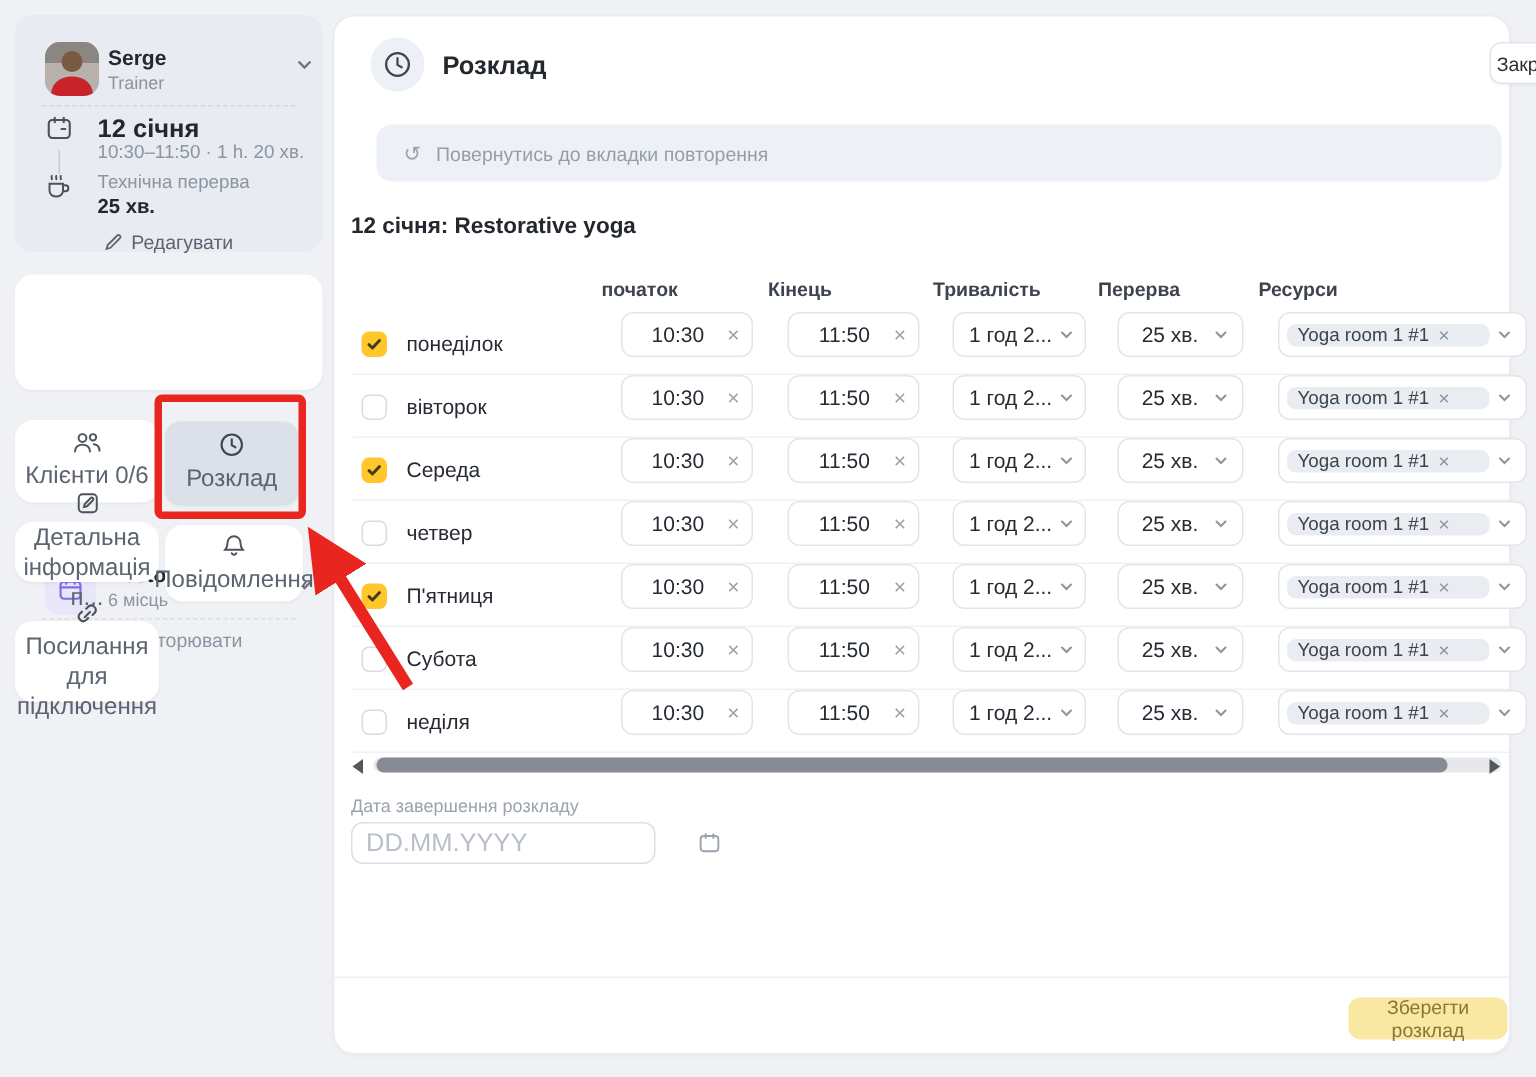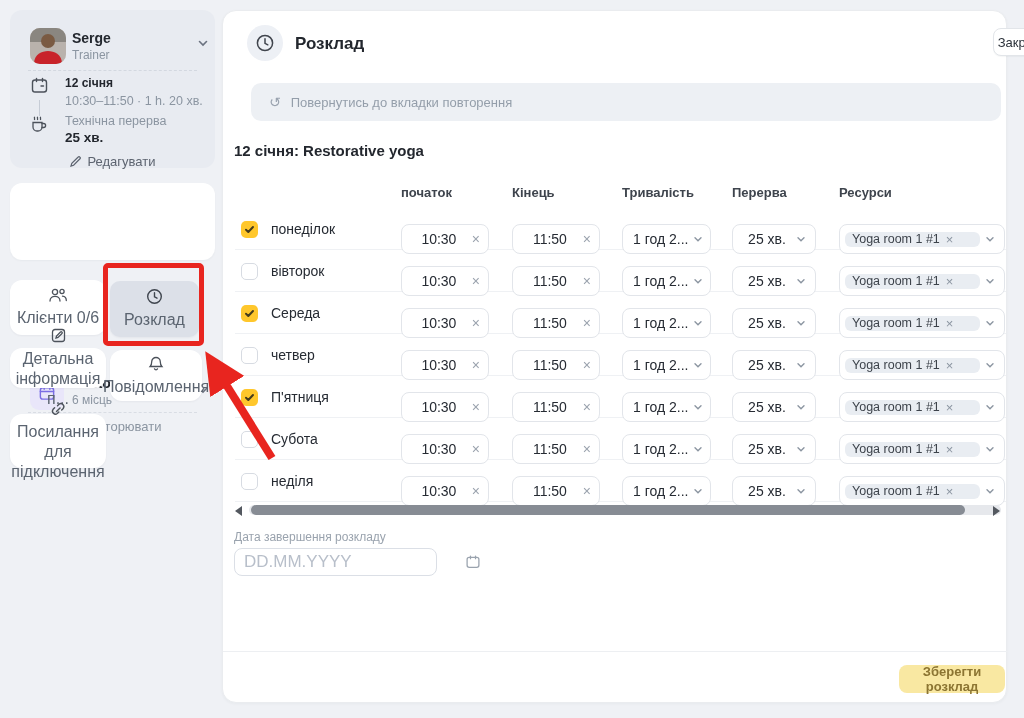--- a/index.html
+++ b/index.html
@@ -13,21 +13,21 @@
   .abs { position:absolute; }
 
   
   .card1 { left:10px; top:10px; width:205px; height:158px; background:#e8ebf1; border-radius:12px; }
   .avatar { left:20px; top:18px; width:36px; height:36px; border-radius:10px; overflow:hidden; background:#cfc9c4; }
   .trainer-name { left:62px; top:20px; font-size:14px; font-weight:700; color:#23272e; }
   .trainer-role { left:62px; top:38px; font-size:12px; color:#8b95a1; }
   .chev-top { left:186px; top:26px; }
   .dash-div1 { left:18px; top:60px; width:169px; border-top:1px dashed #d3d8e0; }
   .cal-ico { left:20px; top:66px; }
-  .sess-date { left:55px; top:66px; font-size:12px; font-weight:700; }
+  .sess-date { left:55px; top:66px; font-size:17px; font-weight:700; }
   .sess-time { left:55px; top:84px; font-size:12.5px; color:#8b95a1; }
   .conn-line { left:29px; top:90px; width:1px; height:16px; background:#c6ccd6; }
   .cup-ico { left:19px; top:103px; }
   .break-lbl { left:55px; top:104px; font-size:12.5px; color:#8b95a1; }
   .break-val { left:55px; top:120px; font-size:13.5px; font-weight:700; }
   .edit-row { left:0; top:144px; width:205px; text-align:center; font-size:13px; color:#5d6470; }
   .edit-row svg { vertical-align:-2px; margin-right:5px; }
 
   .card2 { left:10px; top:183px; width:205px; height:77px; background:#fff; border-radius:12px; box-shadow:0 1px 2px rgba(30,40,60,.04); }
   .svc-icobox { left:20px; top:193px; width:34px; height:34px; background:#e9e6fa; border-radius:9px; display:flex; align-items:center; justify-content:center; }
@@ -57,21 +57,21 @@
 
   .th { position:absolute; top:174px; font-size:13px; font-weight:600; color:#3e444d; }
   .th-start { left:178px; } .th-end { left:289px; } .th-dur { left:399px; } .th-brk { left:509px; } .th-res { left:616px; }
 
   .rows { left:12px; top:197px; width:771px; }
   .t-row { position:relative; height:42px; border-bottom:1px solid #eff1f4; }
   .t-row > * { position:absolute;text-align:center; }
   .cb { left:6px; top:13px; width:17px; height:17px; border-radius:5px; border:1.5px solid #d7dbe2; background:#fff; cursor:pointer; display:flex; align-items:center; justify-content:center; }
   .cb.checked { border:none; background:#ffc72c; }
   .day { left:36px; top:13px; font-size:14px; color:#262b33; }
-  .fld { top:16px; height:30px; background:#fff; border:1px solid #e2e5ea; border-radius:8px; display:flex; align-items:center; padding:0 8px 0 10px; cursor:pointer; }
+  .fld { top:0; height:30px; background:#fff; border:1px solid #e2e5ea; border-radius:8px; display:flex; align-items:center; padding:0 8px 0 10px; cursor:pointer;margin-left:13px; }
   .fld .val { font-size:14px; color:#262b33; flex:1; white-space:nowrap; }
   .fld .x { font-size:14px; color:#9aa2ad; margin-left:6px; cursor:pointer; }
   .f-start { left:166px; width:88px; }
   .f-end { left:277px; width:88px; }
   .f-dur { left:387px; width:89px; }
   .f-brk { left:497px; width:84px; }
   .f-res { left:604px; width:166px; padding:0 8px 0 5px; }
   .chev { display:flex; margin-left:4px; }
   .tag { background:#e9edf2; border-radius:6px; font-size:12.5px; color:#3d434b; padding:0 7px; white-space:nowrap; display:flex; align-items:center; gap:6px; flex:1; }
   .tag .tx { color:#8b95a1; font-size:13px; cursor:pointer; }
@@ -80,21 +80,21 @@
   .hscroll-track { left:26px; top:494px; width:752px; height:10px; background:#e6e8ec; border-radius:5px; cursor:pointer; }
   .hscroll-thumb { position:absolute; left:2px; top:0; width:714px; height:10px; background:#878c94; border-radius:5px; cursor:grab; }
   .hscroll-right { left:770px; top:495px; width:0; height:0; border-top:5px solid transparent; border-bottom:5px solid transparent; border-left:7px solid #53585f; cursor:pointer; }
 
   .enddate-lbl { left:11px; top:519px; font-size:12px; color:#9aa3ae; }
   .enddate-box { left:11px; top:537px; width:203px; height:28px; border:1px solid #dbdfe6; border-radius:8px; background:#fff; display:flex; align-items:center; padding:0 9px; }
   .enddate-box input { border:none; outline:none; flex:1; font-size:17px; color:#7f1d1d; font-family:inherit; background:transparent; }
   .enddate-box input::placeholder { color:#b8bfca; }
 
   .foot-div { left:0; top:640px; width:785px; border-top:1px solid #edeff2; }
-  .save-btn { left:676px; top:654px; width:106px; height:28px; background:#f9e8a2; border:none; border-radius:8px; font-size:13px; color:#8c7532; font-family:inherit; display:flex; align-items:center; justify-content:center; cursor:pointer;font-weight:bold; }
+  .save-btn { left:676px; top:654px; width:106px; height:28px; background:#f9e8a2; border:none; border-radius:8px; font-size:13px; color:#8c7532; font-family:inherit; display:flex; align-items:center; justify-content:center; cursor:pointer; }
 
   
   .anno-box { left:103px; top:263px; width:101px; height:83px; border:5px solid #e8251f; border-radius:5px; z-index:50; pointer-events:none; }
   .anno-arrow { left:0; top:0; width:1024px; height:718px; z-index:50; pointer-events:none; }
 
   .ico { display:inline-flex; }
 </style>
 </head>
 <body>
 

